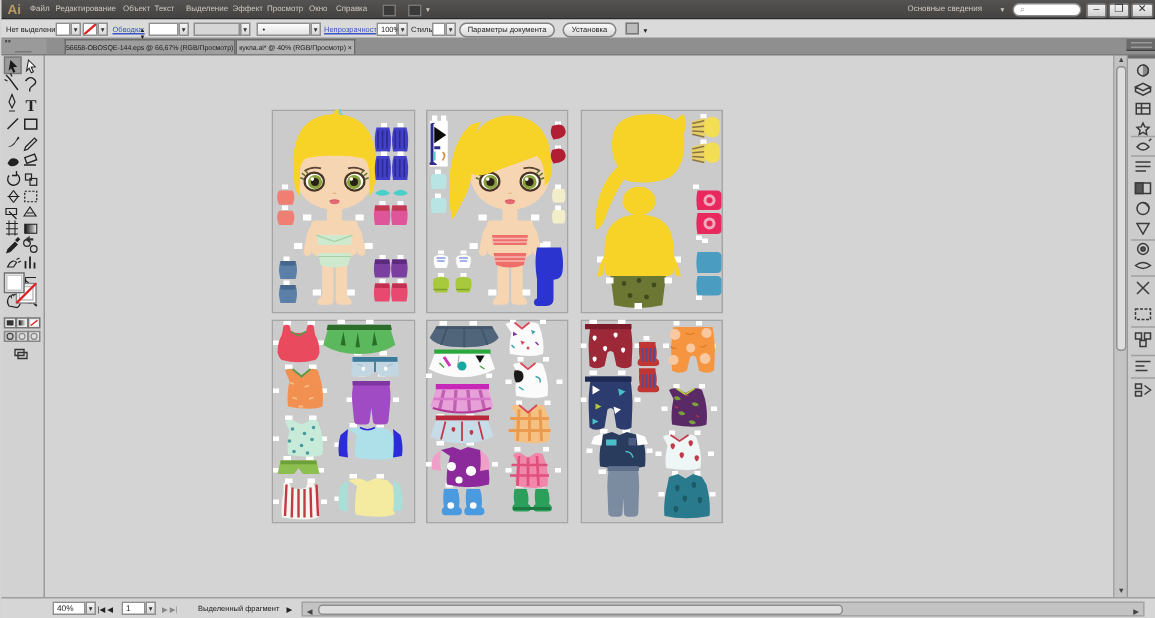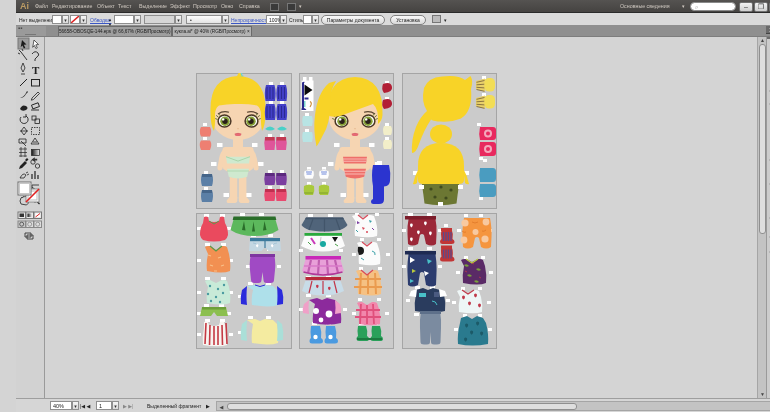--- a/index.html
+++ b/index.html
@@ -1,18 +1,18 @@
 <!DOCTYPE html>
 <html><head>
 <meta charset="utf-8">
 <style>
 * { margin:0; padding:0; box-sizing:border-box; }
 html,body { width:770px; height:412px; overflow:hidden; background:#d4d4d4;
   font-family:"Liberation Sans", sans-serif; }
-#app { position:absolute; left:16px; top:0; width:619px; height:412px; }
+#app { position:absolute; left:1px; top:0; width:619px; height:412px; }
 .abs { position:absolute; }
 
 
 #menubar { left:0; top:0; width:770px; height:13px;
   background:linear-gradient(#555351,#454341); border-bottom:1px solid #2a2a2a;
   color:#cfc8c0; font-size:5.3px; }
 #menubar .mi { position:absolute; top:3px; white-space:nowrap; }
 #ailogo { position:absolute; left:4px; top:1px; color:#bb9b64; font-weight:bold; font-size:9px; }
 .winbtn { position:absolute; top:2px; width:17px; height:10px; background:linear-gradient(#f2f2f2,#cfcfcf);
   border:1px solid #707070; border-radius:2px; color:#333; font-size:7px; line-height:8px; text-align:center; }

